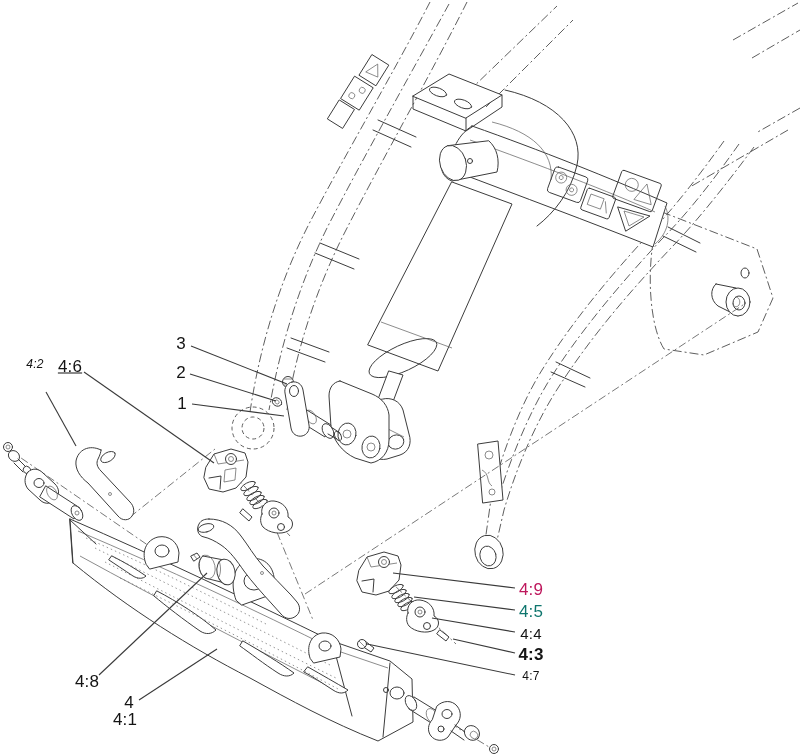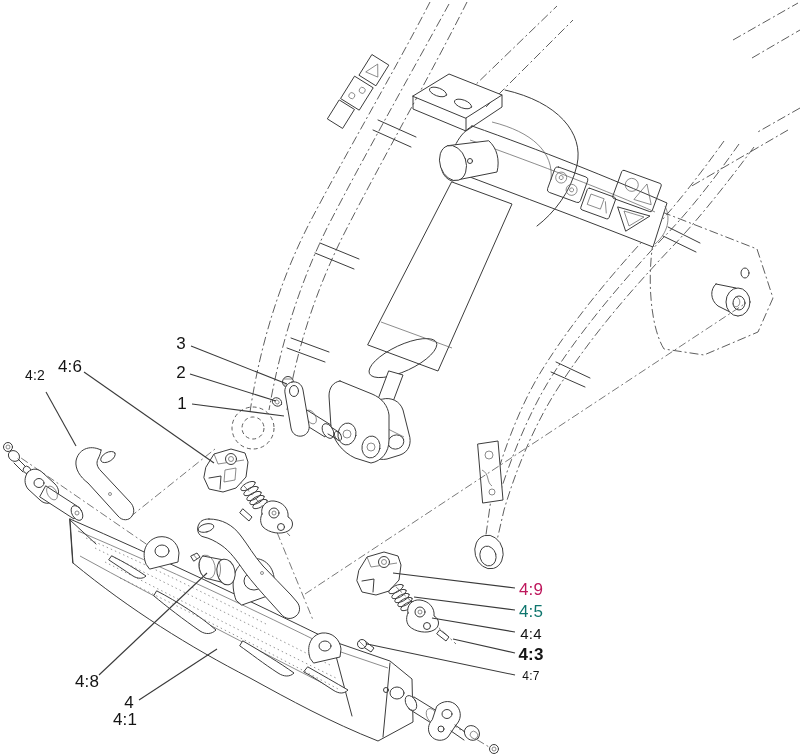--- a/index.html
+++ b/index.html
@@ -318,22 +318,22 @@
         <line x1="515" y1="675" x2="367" y2="644" class="leader"></line>
         <line x1="99" y1="675" x2="207" y2="573" class="leader"></line>
         <line x1="139" y1="700" x2="217" y2="649" class="leader"></line>
       </g>
 </svg>
 
 <div id="labels">
       <div class="callout" style="left: 181px; top: 343px; color: rgb(20, 20, 20); font-size: 17px;">3</div>
       <div class="callout" style="left: 181px; top: 372px; color: rgb(20, 20, 20); font-size: 17px;">2</div>
       <div class="callout" style="left: 182px; top: 403px; color: rgb(20, 20, 20); font-size: 17px;">1</div>
-      <div class="callout" style="left: 70px; top: 366px; color: rgb(20, 20, 20); font-size: 17px;">4:6</div>
-      <div class="callout" style="left: 35px; top: 375px; color: rgb(20, 20, 20); font-size: 14px;">4:2</div>
+      <div class="callout" style="left: 70px; top: 366px; color: rgb(20, 20, 20); font-size: 17px; text-decoration: underline;">4:6</div>
+      <div class="callout" style="left: 35px; top: 364px; color: rgb(20, 20, 20); font-size: 12px; font-style: italic;">4:2</div>
       <div class="callout" style="left: 531px; top: 589px; color: #be185d; font-size: 17px;">4:9</div>
       <div class="callout" style="left: 531px; top: 611px; color: #0f766e; font-size: 17px;">4:5</div>
       <div class="callout" style="left: 531px; top: 633px; color: rgb(20, 20, 20); font-size: 15px;">4:4</div>
       <div class="callout" style="left: 531px; top: 654px; color: rgb(20, 20, 20); font-size: 17px; font-weight: bold;">4:3</div>
       <div class="callout" style="left: 531px; top: 676px; color: rgb(20, 20, 20); font-size: 12px;">4:7</div>
       <div class="callout" style="left: 87px; top: 681px; color: rgb(20, 20, 20); font-size: 17px; text-align: center;">4:8</div>
       <div class="callout" style="left: 129px; top: 702px; color: rgb(20, 20, 20); font-size: 17px;">4</div>
       <div class="callout" style="left: 125px; top: 719px; color: rgb(20, 20, 20); font-size: 17px; text-align: right;">4:1</div>
     </div>
 </div>

